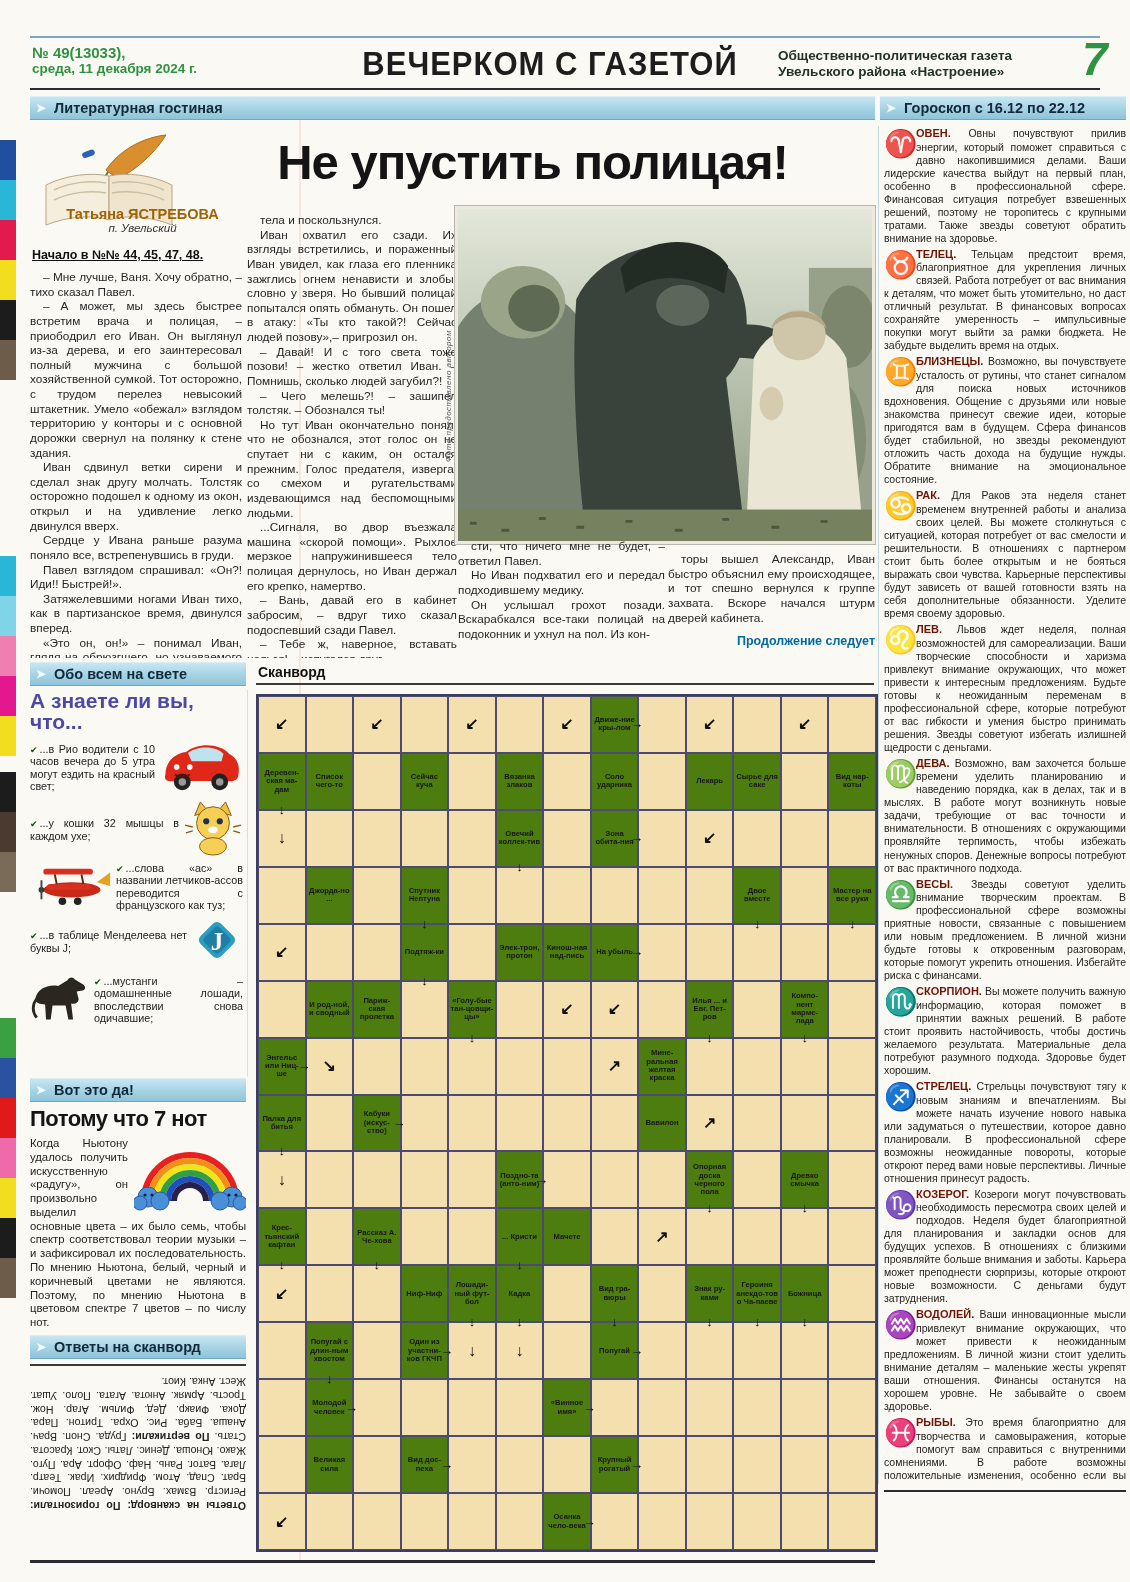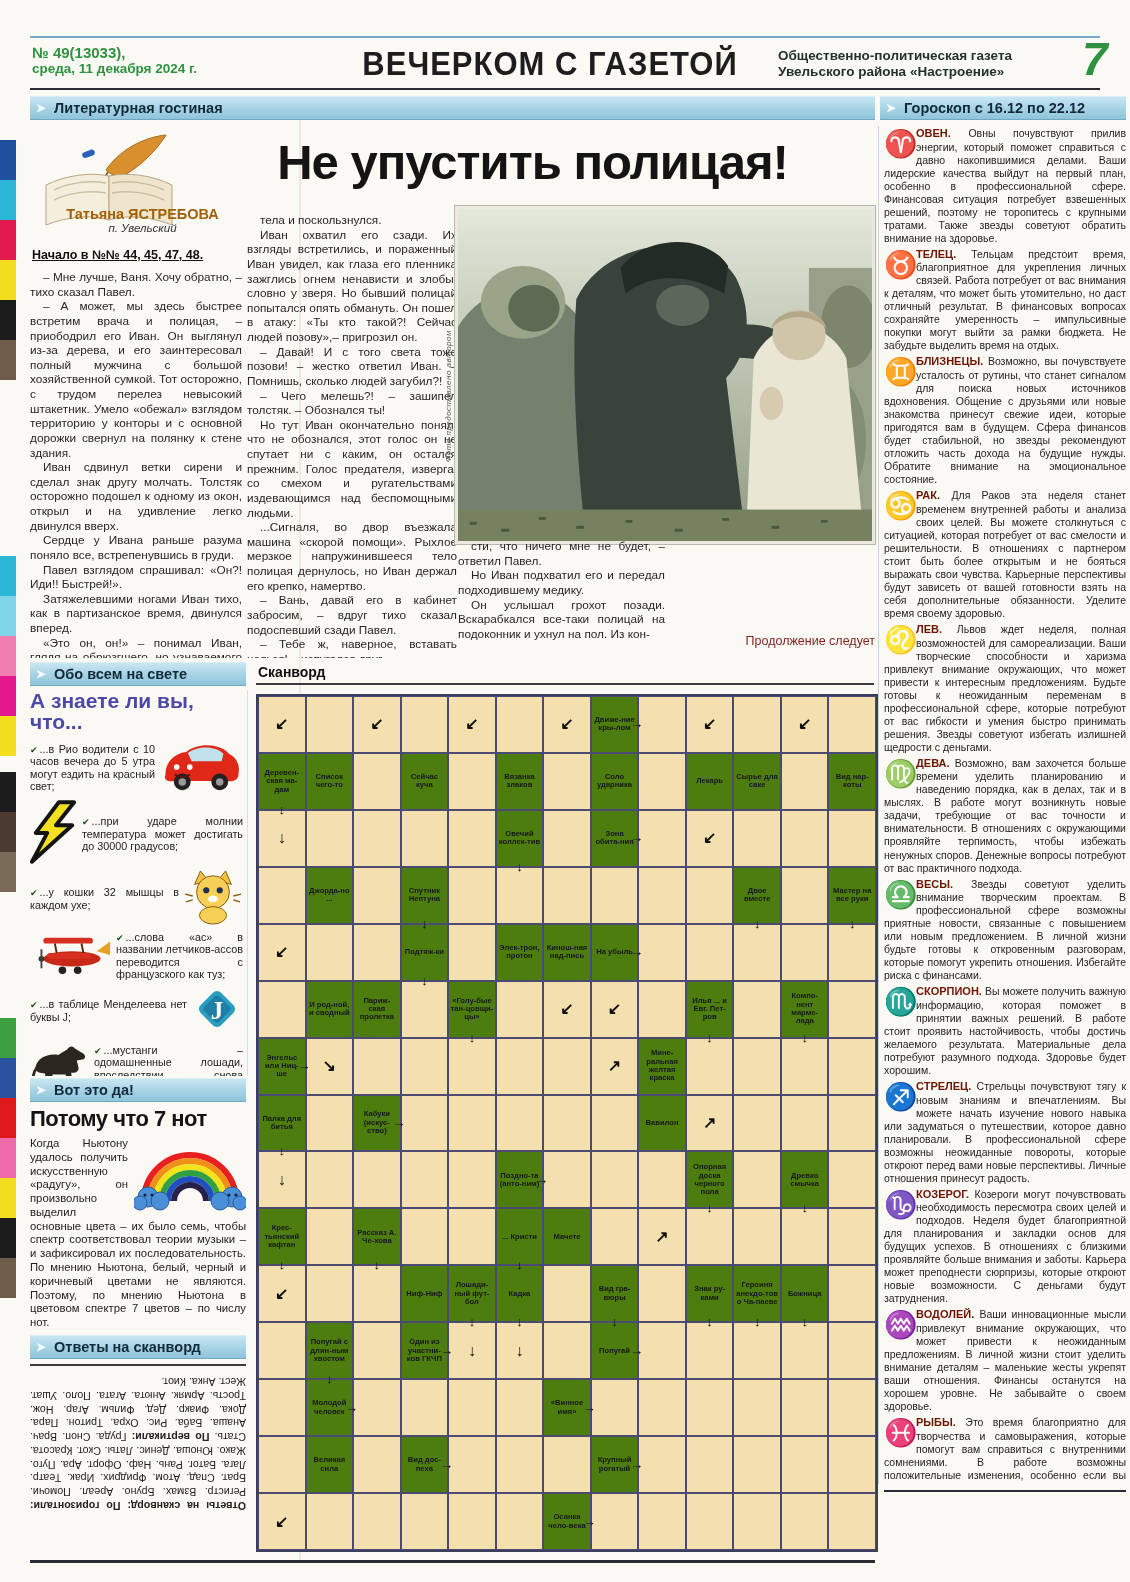--- a/index.html
+++ b/index.html
@@ -22,21 +22,21 @@
        padding-left:6px;box-sizing:border-box;border-top:1px solid #d9eef6;border-bottom:1px solid #6fa8c2;}
   .bar .barr{color:#f2fbff;font-size:12px;margin-right:8px;}
   .skanhead{position:absolute;font-weight:bold;font-size:14px;color:#111;border-bottom:2px solid #3a3a3a;padding:2px 4px 3px 2px;box-sizing:border-box;}
   
   .title{font-size:49px;font-weight:bold;color:#141414;letter-spacing:-1px;text-align:center;white-space:nowrap;}
   .author{font-size:14.5px;font-weight:bold;color:#a16207;text-align:center;}
   .authplace{font-size:11.5px;font-style:italic;color:#333;text-align:center;}
   .startnote{font-size:12.5px;font-weight:bold;text-decoration:underline;color:#111;}
   .coltext{font-size:11.8px;line-height:1.24;color:#262626;text-align:justify;overflow:hidden;}
   .coltext p{margin:0;text-indent:13px;}
-  .tbc{font-size:12.5px;font-weight:normal;color:#7f1d1d;text-align:right;}
+  .tbc{font-size:12.5px;font-weight:bold;color:#0369a1;text-align:right;}
   .photo{position:absolute;border:3px solid #eceadf;outline:1px solid #b9b7ac;box-sizing:border-box;}
   .photocap{position:absolute;font-size:8px;color:#555;writing-mode:vertical-rl;transform:rotate(180deg);letter-spacing:.5px;font-style:italic;}
   
   #horo-list{position:absolute;overflow:hidden;}
   .hentry{margin-bottom:3px;}
   .hicon{float:left;width:32px;height:34px;font-size:27px;line-height:34px;color:#8e1a0a;text-align:center;}
   .htext{margin:0;font-size:10.5px;line-height:1.24;color:#26231f;text-align:justify;}
   .htext b{color:#6d1405;font-size:11px;}
   
   .factsbox{position:absolute;overflow:hidden;border-right:1px solid #cfe2ea;box-sizing:border-box;padding-right:4px;}
@@ -183,20 +183,23 @@
       <path d="M12 320 h7 M44 327 h8 M82 315 h7 M120 324 h8 M170 318 h7 M220 327 h8 M268 316 h7 M318 324 h8 M368 318 h7" stroke="#4c5840" stroke-width="3"></path>
     </svg>
   </div>
   <div class="photocap" style="left:444px;top:330px;">Фото предоставлено автором</div>
 
   <div class="abs coltext" style="left:458px;top:539px;width:207px;height:106px;">
       <p>сти, что ничего мне не будет, – ответил Павел.</p>
       <p>Но Иван подхватил его и передал подходившему медику.</p>
       <p>Он услышал грохот позади. Вскарабкался все-таки полицай на подоконник и ухнул на пол. Из кон-</p>
     </div>
+  <div class="abs coltext" style="left:668px;top:552px;width:207px;height:80px;">
+      <p>торы вышел Александр, Иван быстро объяснил ему происходящее, и тот спешно вернулся к группе захвата. Вскоре начался штурм дверей кабинета.</p>
+    </div>
   <div class="abs tbc" style="left:668px;top:634px;width:207px;">Продолжение следует</div>
 
   <div class="vline" style="left:878px;top:126px;height:1358px;"></div>
 
   <div id="horo-list" style="left:884px;top:127px;width:242px;height:1356px;">
       <div class="hentry">
         <span class="hicon">♈</span>
         <p class="htext"><b>ОВЕН. </b>Овны почувствуют прилив энергии, который поможет справиться с давно накопившимися делами. Ваши лидерские качества выйдут на первый план, особенно в профессиональной сфере. Финансовая ситуация потребует взвешенных решений, поэтому не торопитесь с крупными тратами. Также звезды советуют обратить внимание на здоровье.</p>
       </div>
       <div class="hentry">
@@ -259,26 +262,20 @@
               <path d="M6 40 C6 28 14 18 28 16 C40 6 64 6 74 18 C82 22 86 30 84 40 C84 46 78 48 72 47 L16 47 C8 48 4 46 6 40 Z" fill="#e02818"></path>
               <path d="M30 17 C40 9 60 9 68 18 L66 26 L34 26 Z" fill="#bfe2ec"></path>
               <circle cx="24" cy="48" r="9" fill="#222"></circle>
               <circle cx="64" cy="48" r="9" fill="#222"></circle>
               <circle cx="24" cy="48" r="4" fill="#999"></circle>
               <circle cx="64" cy="48" r="4" fill="#999"></circle>
               <circle cx="18" cy="32" r="3" fill="#fff"></circle>
               <circle cx="32" cy="32" r="3" fill="#fff"></circle>
               <path d="M16 40 Q24 45 32 40" stroke="#5a0f08" fill="none" stroke-width="2"></path>
             </svg></span>
-        </div>
-        <div class="fact">
-          <span class="ficon"><svg width="48" height="64" viewBox="0 0 50 66">
-              <polygon points="30,2 6,34 18,34 2,64 44,26 27,26 46,2" fill="#f2e020" stroke="#141414" stroke-width="4" stroke-linejoin="round"></polygon>
-            </svg></span>
-          <div class="ftext"><span class="check">✔</span>...при ударе молнии температура может достигать до 30000 градусов;</div>
         </div>
         <div class="fact">
           <div class="ftext"><span class="check">✔</span>...у кошки 32 мышцы в каждом ухе;</div>
           <span class="ficon"><svg width="60" height="56" viewBox="0 0 62 58">
               <polygon points="12,16 18,2 26,12" fill="#f0c040" stroke="#8a5a10"></polygon>
               <polygon points="50,16 44,2 36,12" fill="#f0c040" stroke="#8a5a10"></polygon>
               <circle cx="31" cy="24" r="17" fill="#f5cf56" stroke="#8a5a10"></circle>
               <ellipse cx="31" cy="48" rx="14" ry="9" fill="#f5cf56" stroke="#8a5a10"></ellipse>
               <circle cx="24" cy="22" r="3.2" fill="#203050"></circle>
               <circle cx="38" cy="22" r="3.2" fill="#203050"></circle>

